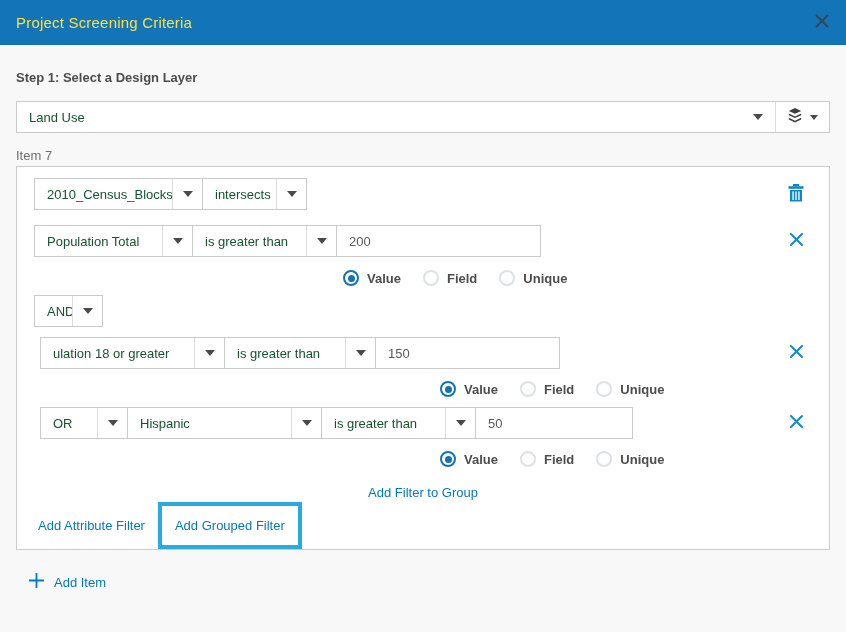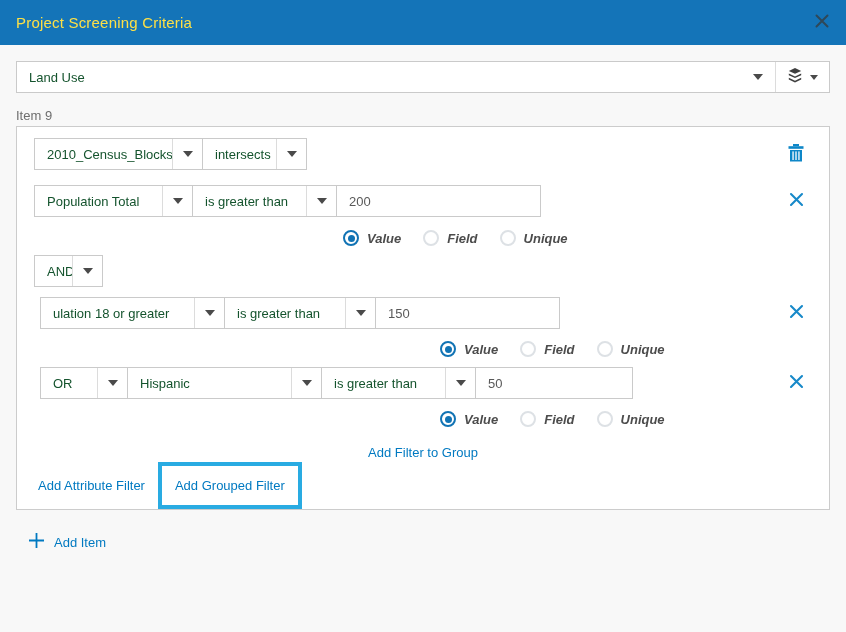--- a/index.html
+++ b/index.html
@@ -70,21 +70,21 @@
   .row-gap-10 { margin-top: 10px; }
   .row-gap-9  { margin-top: 9px; }
   .indent { margin-left: 6px; }
 
   .icon-btn {
     margin-left: auto; margin-right: 6px; background: none; border: none;
     cursor: pointer; display: flex; align-items: center; padding: 2px;
   }
 
   
-  .radio-row { display: flex; align-items: flex-start; height: 16px; font-style: italic; }
+  .radio-row { display: flex; align-items: flex-start; height: 16px; }
   .radio-row-1 { margin-top: 13px; margin-left: 309px; }
   .radio-row-i { margin-top: 12px; margin-left: 406px; }
   .radio-item { display: flex; align-items: center; margin-right: 22px; cursor: pointer; }
   .radio {
     width: 16px; height: 16px; border-radius: 50%; flex: none;
     display: flex; align-items: center; justify-content: center;
   }
   .radio.on { border: 2px solid #1173b4; }
   .radio.on::after { content: ""; width: 7px; height: 7px; border-radius: 50%; background: #1173b4; }
   .radio.off { border: 2px solid #dde1e5; background: #fff; }
@@ -112,39 +112,40 @@
     <span>
       <svg width="16" height="16" viewBox="0 0 16 16">
           <path d="M2.5 2.5 L13.5 13.5 M13.5 2.5 L2.5 13.5" stroke="#2f4858" stroke-width="2" stroke-linecap="round" fill="none"></path>
         </svg>
     </span>
   </span>
 </div>
 
 <div class="content">
 
+  <div class="step-label step1-label">Step 1: Select a Design Layer</div>
 
   <div class="select layer-select">
     <span class="select-text">Land Use</span>
     <span class="caret-box no-divider">
         <span class="caret"></span>
       </span>
     <span class="layer-btn">
       <span>
         <svg width="16" height="15" viewBox="0 0 16 15">
           <path d="M8 0 L14.2 2.9 8 5.8 1.8 2.9 Z" fill="#3f3f3f"></path>
           <path d="M1.8 5.5 L8 8.4 14.2 5.5 14.2 7.2 8 10.1 1.8 7.2 Z" fill="#3f3f3f"></path>
           <path d="M1.8 9.8 L8 12.7 14.2 9.8 14.2 11.5 8 14.4 1.8 11.5 Z" fill="#3f3f3f"></path>
         </svg>
       </span>
       <span class="caret small"></span>
     </span>
   </div>
 
-  <div class="item-label">Item 9</div>
+  <div class="item-label">Item 7</div>
 
   <div class="item-panel">
 
     <div class="filter-row">
       <div class="select" style="width:169px">
         <span class="select-text">2010_Census_Blocks</span>
         <span class="caret-box">
             <span class="caret"></span>
           </span>
       </div>

